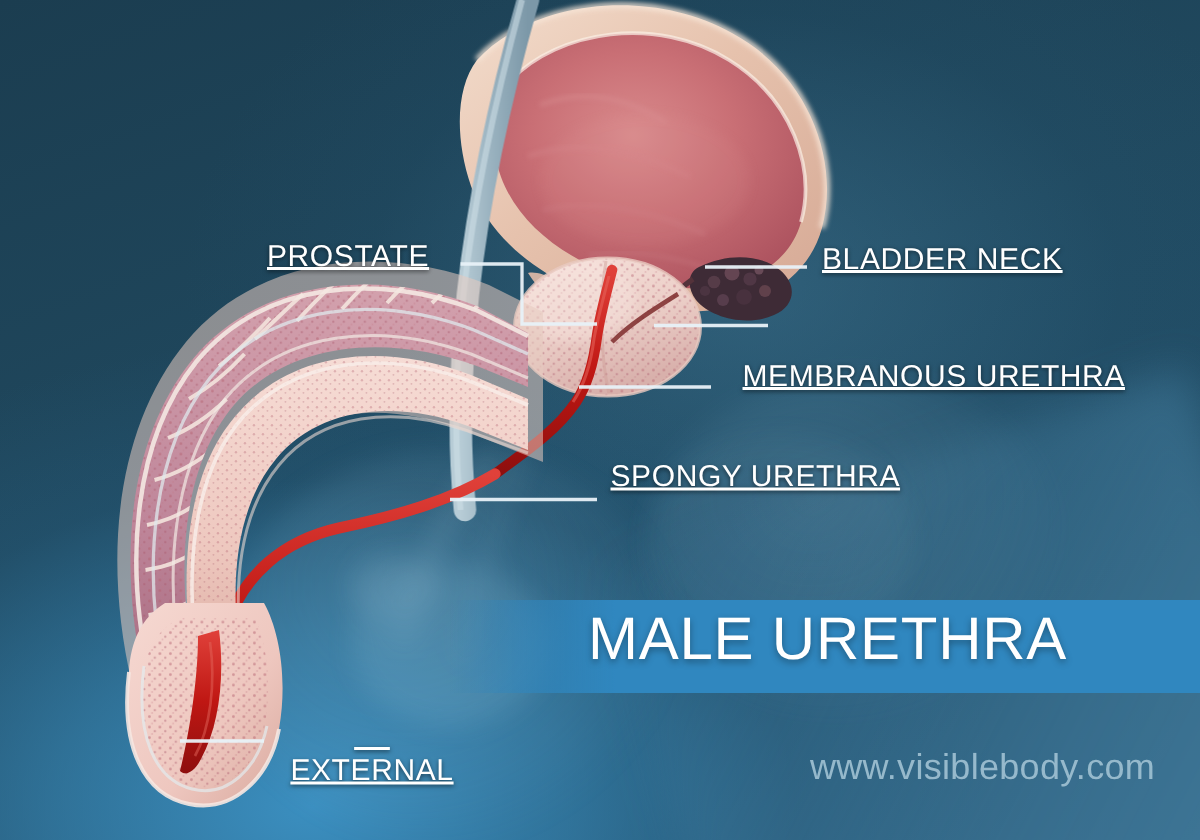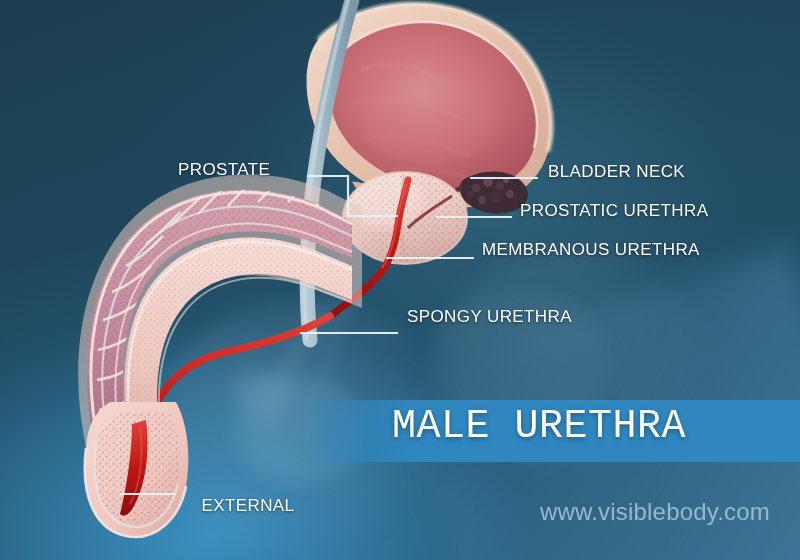--- a/index.html
+++ b/index.html
@@ -19,31 +19,31 @@
     background:linear-gradient(135deg, rgba(86,152,190,0) 0%, rgba(86,152,190,0.38) 60%, rgba(104,170,206,0.46) 100%);
     transform:rotate(-18deg);filter:blur(14px);}
   .ghost{position:absolute;border-radius:50%;filter:blur(9px);
     background:radial-gradient(ellipse at 40% 35%, rgba(150,200,226,0.20), rgba(120,175,205,0.07) 60%, rgba(0,0,0,0) 75%);}
 
   
   .ill{position:absolute;inset:0;}
   svg{position:absolute;inset:0;width:800px;height:560px;overflow:visible;}
 
   
-  .lbl{position:absolute;color:#ffffff;font-size:17px;letter-spacing:0.4px;
-       line-height:1.12;white-space:pre;text-shadow:0 1px 3px rgba(0,0,0,0.55);}
+  .lbl{position:absolute;color:#ffffff;font-size:20px;letter-spacing:0.4px;
+       line-height:1.12;white-space:pre;text-shadow:0 1px 3px rgba(0,0,0,0.55);text-decoration:underline;}
   .lbl.r{text-align:left;}
   .lbl.ctr{text-align:center;}
 
   
   #banner{position:absolute;left:300px;top:400px;width:500px;height:62px;
     background:linear-gradient(90deg, rgba(48,135,191,0) 0%, rgba(48,135,191,0.55) 9%, #3087bf 22%, #3087bf 100%);}
   #banner-title{position:absolute;left:392px;top:404px;width:400px;
     color:#ffffff;font-size:40px;letter-spacing:0.5px;font-weight:400;
-    text-shadow:0 2px 5px rgba(0,0,0,0.35);font-family:Liberation Mono, monospace;}
+    text-shadow:0 2px 5px rgba(0,0,0,0.35);}
   #watermark{position:absolute;left:520px;top:498px;width:270px;text-align:center;
     color:#9fc0d2;font-size:24px;letter-spacing:0.2px;opacity:0.92;}
 </style>
 </head>
 <body>
 
 <div id="stage">
 
   <div class="bg-base"></div>
   <div class="bg-wedge"></div>
@@ -273,23 +273,22 @@
       <path d="M386,258 L474,258"></path>
       <path d="M300,333 L398,333"></path>
       <path d="M120,494 L176,494"></path>
     </g>
   </svg>
 
   <div class="lbl r" style="left:178px;top:160px;">PROSTATE</div>
 
   <div class="lbl r" style="left:548px;top:162px;">BLADDER NECK</div>
 
-  <div class="lbl r" style="left:520px;top:201px;">PROSTATIC URETHRA</div>
-
-  <div class="lbl r" style="left:482px;top:240px;">MEMBRANOUS URETHRA</div>
+
+  <div class="lbl r" style="left:495px;top:240px;">MEMBRANOUS URETHRA</div>
 
   <div class="lbl r" style="left:407px;top:307px;">SPONGY URETHRA</div>
 
   <div class="lbl ctr" style="left:173px;top:458px;width:150px;">
     <div>EXTERNAL</div>
     
     
   </div>
 
   <div id="banner"></div>

